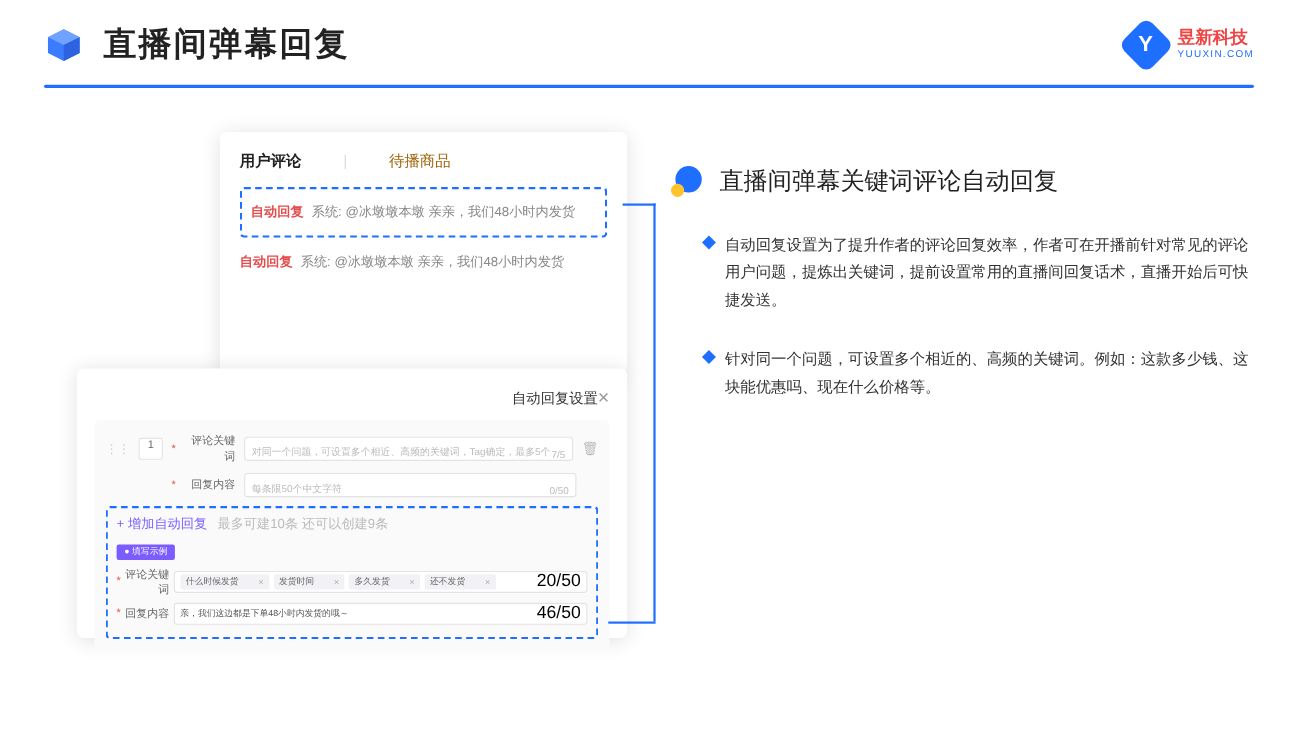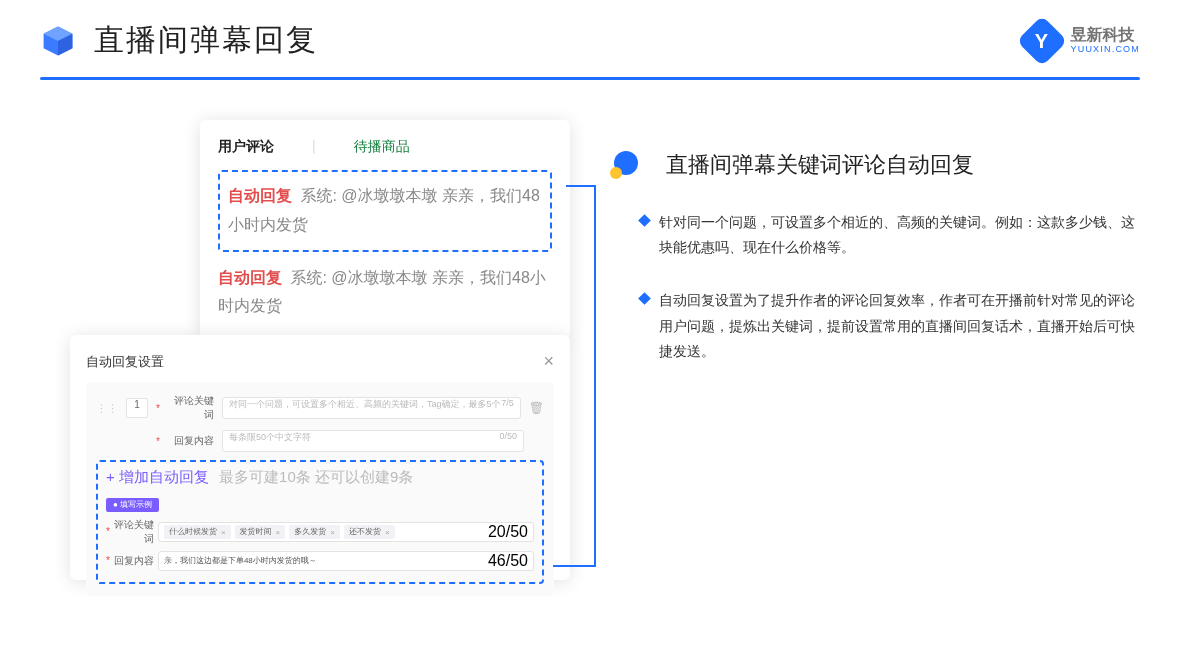--- a/index.html
+++ b/index.html
@@ -1,66 +1,66 @@
 <!DOCTYPE html>
 <html><head>
 <meta charset="utf-8">
 <style>
 *{margin:0;padding:0;box-sizing:border-box;font-family:"Microsoft YaHei","PingFang SC",sans-serif}
 body{background:#fff;width:1180px;height:664px;position:relative;overflow:hidden}
 .header{display:flex;align-items:center;justify-content:space-between;padding:20px 40px 0 40px}
 .header-left{display:flex;align-items:center;gap:18px}
 .logo-cube{width:36px;height:36px;position:relative;transform:rotate(0deg)}
 .logo-cube svg{width:100%;height:100%}
-.title{font-size:30px;font-weight:400;color:#222;letter-spacing:2px}
+.title{font-size:30px;font-weight:700;color:#222;letter-spacing:2px}
 .brand{display:flex;align-items:center;gap:10px}
 .brand-icon{width:36px;height:36px;background:#1e6fff;border-radius:8px;display:flex;align-items:center;justify-content:center;color:#fff;font-weight:bold;font-size:20px;transform:rotate(45deg)}
 .brand-icon span{transform:rotate(-45deg)}
-.brand-text .bt1{font-size:16px;font-weight:bold;color:#737373;line-height:1}
+.brand-text .bt1{font-size:16px;font-weight:bold;color:#ef4444;line-height:1}
 .brand-text .bt2{font-size:9px;color:#1e6fff;letter-spacing:1.2px;line-height:1;margin-top:2px}
 .divider{height:3px;background:#1e6fff;margin:16px 40px 0 40px;border-radius:2px}
 .content{display:flex;padding:40px 40px 0 70px;gap:40px}
 .left-col{position:relative;width:500px;height:470px}
 .card{background:#fff;border-radius:6px;box-shadow:0 2px 18px rgba(0,0,0,0.12);position:absolute;padding:18px 18px}
 .card-top{top:0;right:0;width:370px;height:220px}
 .tabs{display:flex;gap:38px;font-size:14px;padding-bottom:10px}
 .tab-active{font-weight:bold;color:#222}
-.tab-inactive{color:#15803d}
+.tab-inactive{color:#a16207}
 .tab-sep{color:#ddd}
 .highlight-box{border:2.5px dashed #1e6fff;border-radius:4px;padding:8px 8px;margin:4px 0 10px 0;position:relative}
-.cmt{font-size:16px;line-height:1.8;color:#555;padding:2px 0}
+.cmt{font-size:12px;line-height:1.8;color:#555;padding:2px 0}
 .auto-reply-tag{color:#e34d4d;font-weight:bold;margin-right:4px}
 .sys-tag{color:#888}
 .card-bottom{top:215px;left:0;width:500px;height:245px;padding:12px 16px}
-.dlg-head{display:flex;justify-content:space-between;align-items:center;padding:4px 0 10px 0;font-size:13px;color:#333}
+.dlg-head{display:flex;justify-content:flex-end;align-items:center;padding:4px 0 10px 0;font-size:13px;color:#333}
 .close-x{color:#999;font-size:18px;cursor:pointer}
 .form-body{background:#fafafa;border-radius:4px;padding:12px 10px}
 .form-row{display:flex;align-items:center;gap:8px;margin-bottom:8px;font-size:10px}
 .drag-handle{color:#ccc;font-size:11px;cursor:grab}
 .idx-input{width:22px;height:20px;border:1px solid #e3e3e3;background:#fff;text-align:center;font-size:10px;color:#666;border-radius:2px}
 .req-star{color:#e34d4d;font-size:10px}
 .lbl{color:#666;font-size:10px;width:46px;text-align:right}
-.inp{flex:1;border:1px solid #e3e3e3;background:#fff;border-radius:3px;height:22px;padding:0 6px;font-size:9px;color:#bbb;display:flex;align-items:flex-start;justify-content:space-between}
+.inp{flex:1;border:1px solid #e3e3e3;background:#fff;border-radius:3px;height:22px;padding:0 6px;font-size:9px;color:#bbb;display:flex;align-items:flex-end;justify-content:space-between}
 .inp .cnt{color:#bbb;font-size:9px}
 .del-icon{color:#bbb;font-size:12px}
 .ex-block{border:2.5px dashed #1e6fff;border-radius:4px;padding:6px 8px;margin-top:6px;position:relative}
-.add-link{color:#7a5cff;font-size:15px;margin-bottom:6px}
+.add-link{color:#7a5cff;font-size:12px;margin-bottom:6px}
 .add-link .sub{color:#bbb;margin-left:6px}
 .ex-badge{background:#7a5cff;color:#fff;font-size:8px;padding:1.5px 7px;border-radius:2px;display:inline-block;margin-bottom:6px}
 .tag-row{display:flex;gap:4px;align-items:center;margin-bottom:5px}
-.tag{background:#f2f2f6;color:#666;font-size:8px;padding:1.5px 5px;border-radius:2px;display:inline-flex;align-items:flex-end;gap:4px}
+.tag{background:#f2f2f6;color:#666;font-size:8px;padding:1.5px 5px;border-radius:2px;display:inline-flex;align-items:flex-end;gap:18px}
 .tag .x{color:#aaa;font-size:8px}
 .tag-frame{border:1px solid #e3e3e3;background:#fff;border-radius:3px;padding:2px 5px;display:flex;align-items:center;gap:4px;flex:1;height:20px;justify-content:space-between}
 .filled-txt{color:#555;font-size:8px}
 .connector{position:absolute;border:1.5px solid #1e6fff;pointer-events:none}
 .conn1{top:65px;left:496px;width:30px;height:0;border-top:2px solid #1e6fff;border-left:none;border-right:none;border-bottom:none}
 .conn1v{top:65px;left:524px;width:0;height:380px;border-left:2px solid #1e6fff;border-top:none;border-right:none;border-bottom:none}
 .conn1h{top:445px;left:483px;width:43px;height:0;border-top:2px solid #1e6fff;border-left:none;border-right:none;border-bottom:none}
 .right-col{flex:1;padding-top:30px}
-.rc-head{display:flex;align-items:center;gap:28px;margin-bottom:30px}
+.rc-head{display:flex;align-items:center;gap:16px;margin-bottom:30px}
 .dot-icon{width:28px;height:28px;position:relative}
 .dot-icon .c1{position:absolute;width:24px;height:24px;background:#1e6fff;border-radius:50%;top:0;left:4px}
 .dot-icon .c2{position:absolute;width:12px;height:12px;background:#ffc32e;border-radius:50%;bottom:0;left:0}
 .rc-title{font-size:22px;font-weight:500;color:#222}
 .bullet{display:flex;gap:10px;margin-bottom:28px;padding-left:30px}
 .diamond{width:9px;height:9px;background:#1e6fff;transform:rotate(45deg);flex-shrink:0;margin-top:6px}
 .bullet-text{font-size:14px;color:#333;line-height:1.8}
 </style>
 </head>
 <body>
@@ -189,20 +189,20 @@
   <div class="right-col">
     <div class="rc-head">
       <div class="dot-icon">
         <div class="c1"></div>
           <div class="c2"></div>
       </div>
       <div class="rc-title">直播间弹幕关键词评论自动回复</div>
     </div>
     <div class="bullet">
       <div class="diamond"></div>
-      <div class="bullet-text">针对同一个问题，可设置多个相近的、高频的关键词。例如：这款多少钱、这块能优惠吗、现在什么价格等。</div>
+      <div class="bullet-text">自动回复设置为了提升作者的评论回复效率，作者可在开播前针对常见的评论用户问题，提炼出关键词，提前设置常用的直播间回复话术，直播开始后可快捷发送。</div>
     </div>
     <div class="bullet">
       <div class="diamond"></div>
-      <div class="bullet-text">自动回复设置为了提升作者的评论回复效率，作者可在开播前针对常见的评论用户问题，提炼出关键词，提前设置常用的直播间回复话术，直播开始后可快捷发送。</div>
+      <div class="bullet-text">针对同一个问题，可设置多个相近的、高频的关键词。例如：这款多少钱、这块能优惠吗、现在什么价格等。</div>
     </div>
   </div>
 </div>
 
 </body></html>

